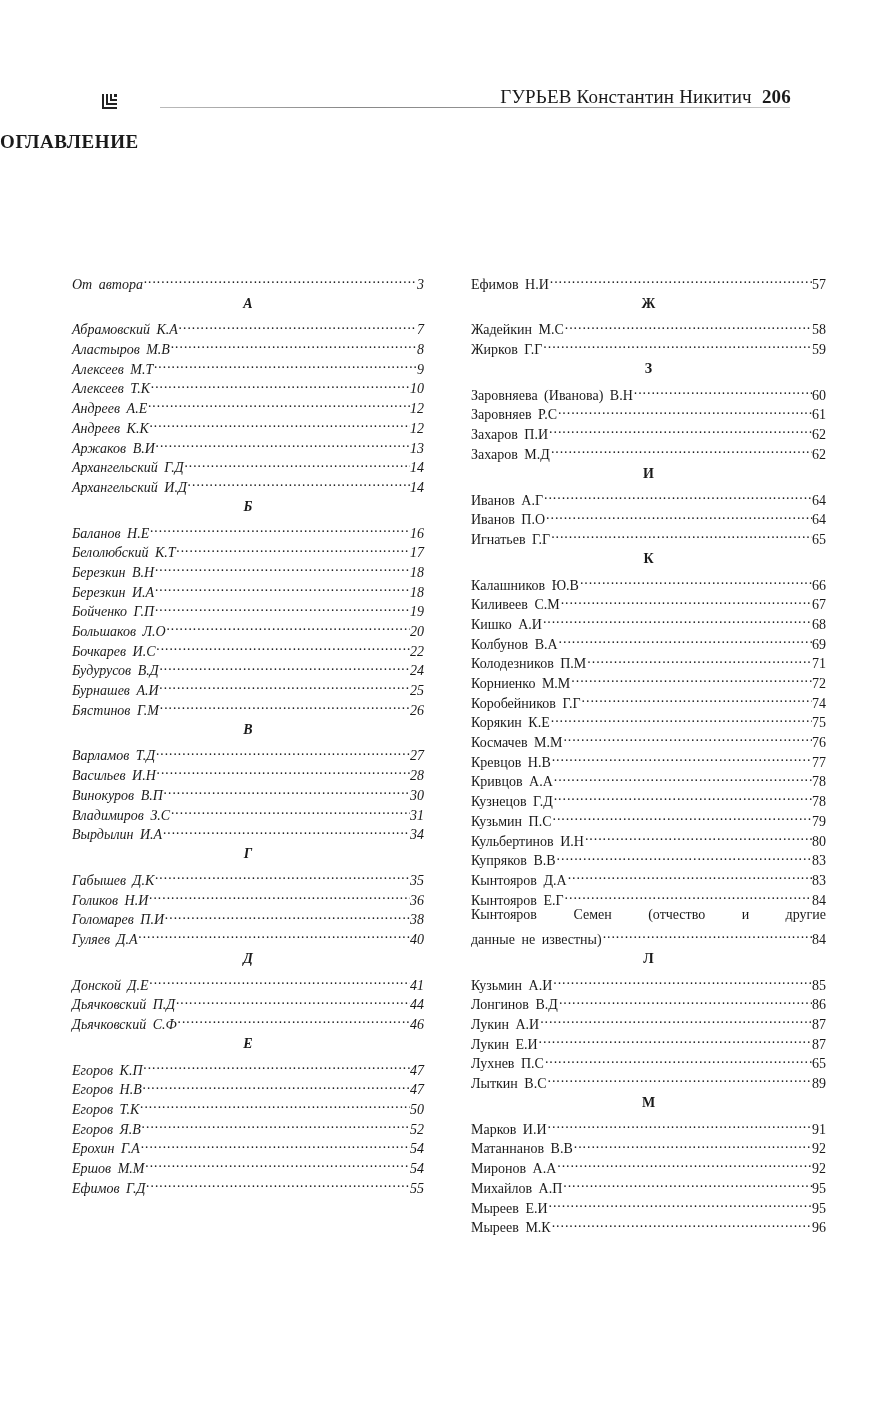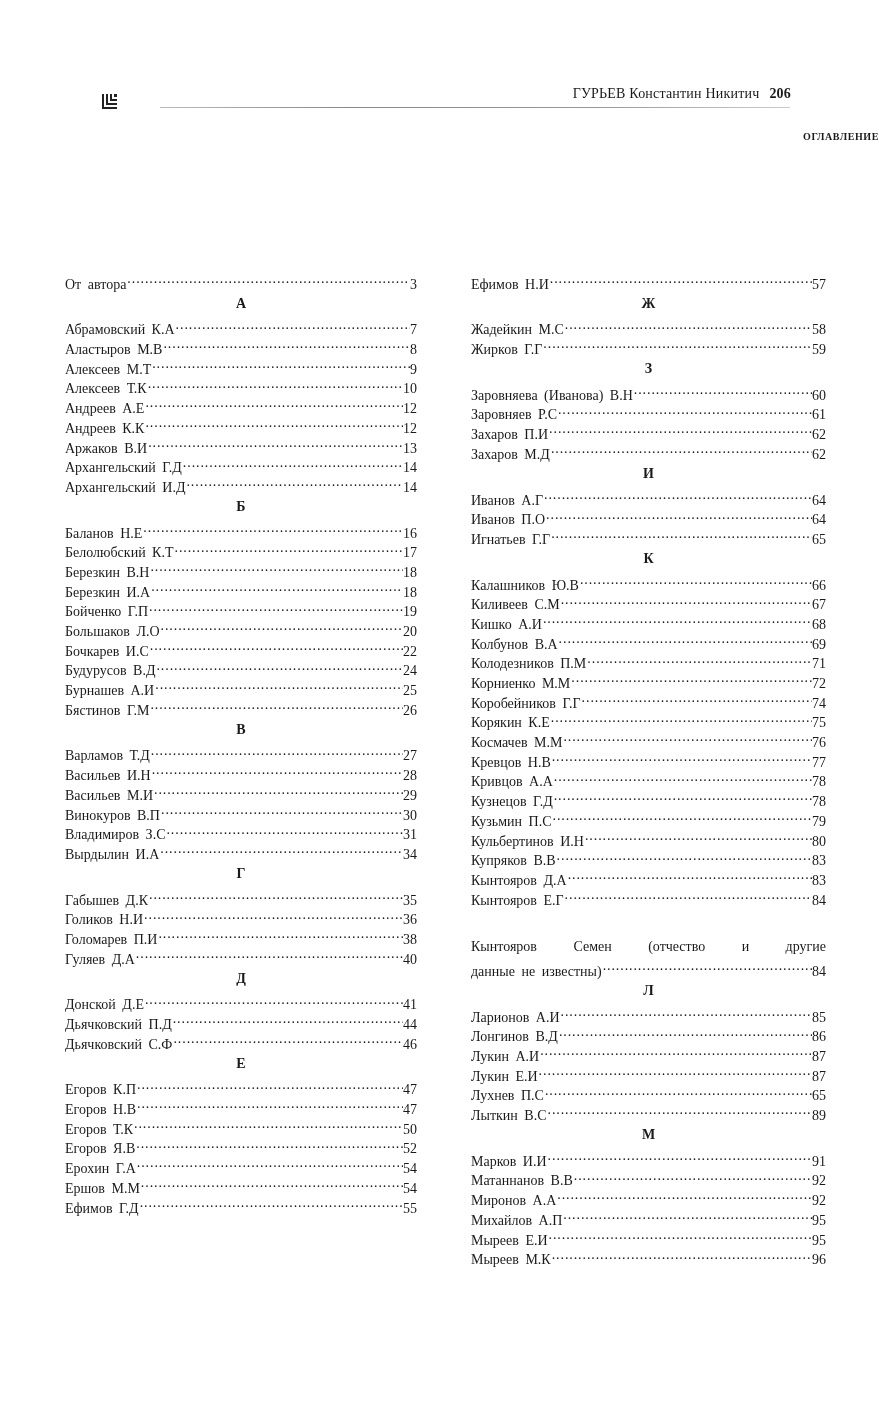--- a/index.html
+++ b/index.html
@@ -6,53 +6,53 @@
   body {
     width: 879px; height: 1417px; position: relative; overflow: hidden;
     font-family: "Liberation Serif", "DejaVu Serif", serif;
     color: #1a1a1a;
   }
   .logo {
     position: absolute; left: 101px; top: 92px; width: 18px; height: 18px;
   }
   .running-head {
     position: absolute; right: 88px; top: 86px;
-    font-size: 14px; letter-spacing: 0.2px;
+    font-size: 19px; letter-spacing: 0.2px;
   }
   .running-head .pg { font-weight: bold; margin-left: 10px; }
   .rule {
     position: absolute; left: 160px; top: 107px; width: 630px; height: 1px;
     background: linear-gradient(to right, #bbb 0%, #888 30%, #999 70%, #ccc 100%);
   }
   .title {
     position: absolute; left: 0; width: 879px; top: 131px;
-    text-align: right; font-weight: bold; font-size: 10px; letter-spacing: 0.6px;
+    text-align: left; font-weight: bold; font-size: 19px; letter-spacing: 0.6px;
   }
   .col { position: absolute; top: 269px; width: 352px; font-size: 14px; }
-  .col.left { left: 65px; }
+  .col.left { left: 72px; font-style: italic; }
   .col.right { left: 471px; width: 355px; }
   .entry {
     display: flex; align-items: baseline; height: 19.7px; line-height: 19.7px;
     white-space: nowrap;
   }
   .entry .name { flex: 0 0 auto; word-spacing: 3px; }
   .entry .dots {
     flex: 1 1 auto; overflow: hidden; position: relative; height: 19.7px;
   }
   .entry .dots::after {
     content: "..........................................................................................................................................";
     position: absolute; left: 1px; top: 0; letter-spacing: 0.9px; white-space: nowrap;
   }
   .entry .page { flex: 0 0 auto; text-align: right; }
   .letter {
     text-align: center; font-weight: bold; font-size: 14px;
     height: 26px; line-height: 30px;
   }
   .multi { line-height: 19.7px; }
-  .multi .line1 { display: flex; justify-content: space-between; word-spacing: 2px; margin-top: 32px; }
+  .multi .line1 { display: flex; justify-content: space-between; word-spacing: 2px; }
 </style>
 </head>
 <body>
 
 <div class="logo">
   <svg width="18" height="18" viewBox="0 0 18 18">
     <path d="M2 2 V16 H16" fill="none" stroke="#222" stroke-width="2"></path>
     <path d="M6 2 V12 H16" fill="none" stroke="#222" stroke-width="2"></path>
     <path d="M10 2 V8 H16" fill="none" stroke="#222" stroke-width="2"></path>
     <rect x="13" y="2" width="3" height="3" fill="#222"></rect>
@@ -174,25 +174,20 @@
       <span class="name">Варламов Т.Д</span>
       <span class="dots"></span>
       <span class="page">27</span>
     </div>
     <div class="entry">
       <span class="name">Васильев И.Н</span>
       <span class="dots"></span>
       <span class="page">28</span>
     </div>
     <div class="entry">
-      <span class="name">Васильев М.И</span>
-      <span class="dots"></span>
-      <span class="page">29</span>
-    </div>
-    <div class="entry">
       <span class="name">Винокуров В.П</span>
       <span class="dots"></span>
       <span class="page">30</span>
     </div>
     <div class="entry">
       <span class="name">Владимиров З.С</span>
       <span class="dots"></span>
       <span class="page">31</span>
     </div>
     <div class="entry">
@@ -423,21 +418,21 @@
         <span>другие</span>
       </div>
       <div class="entry">
         <span class="name">данные не известны)</span>
         <span class="dots"></span>
         <span class="page">84</span>
       </div>
     </div>
     <div class="letter">Л</div>
     <div class="entry">
-      <span class="name">Ларионов А.И</span>
+      <span class="name">Кузьмин А.И</span>
       <span class="dots"></span>
       <span class="page">85</span>
     </div>
     <div class="entry">
       <span class="name">Лонгинов В.Д</span>
       <span class="dots"></span>
       <span class="page">86</span>
     </div>
     <div class="entry">
       <span class="name">Лукин А.И</span>

